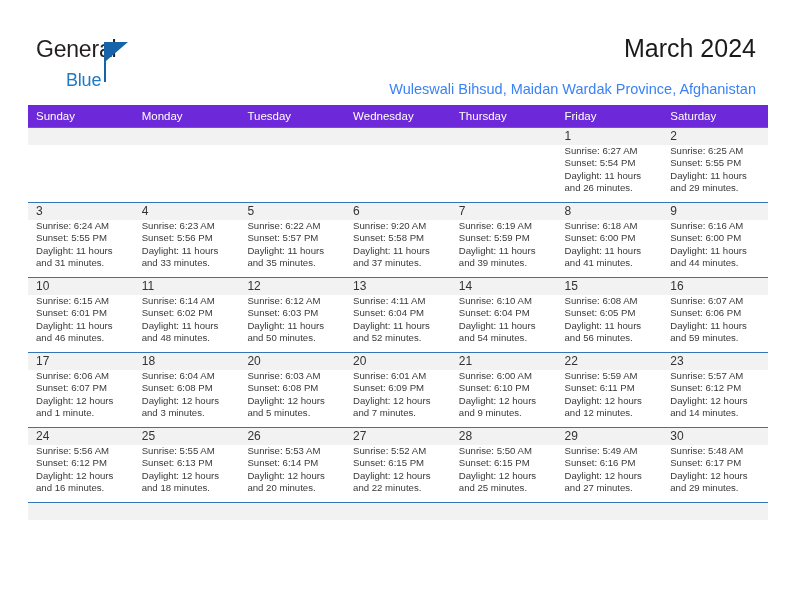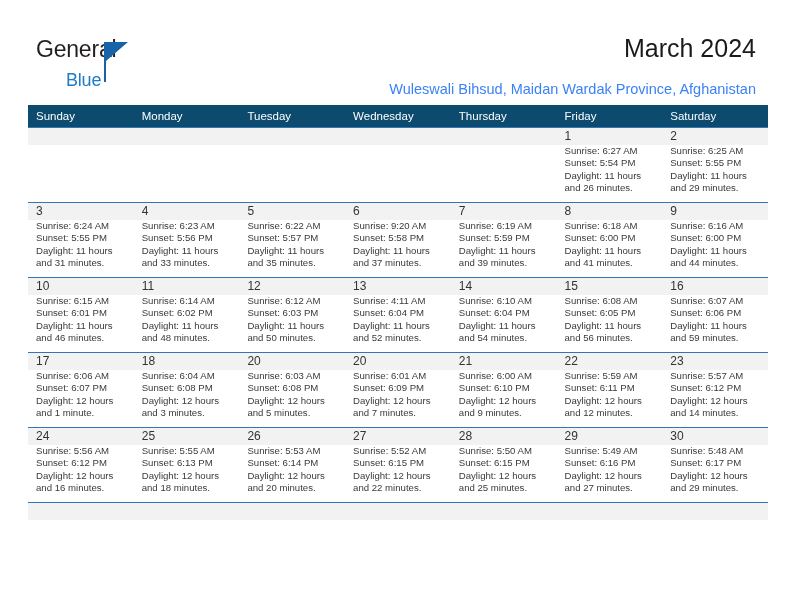--- a/index.html
+++ b/index.html
@@ -82,21 +82,21 @@
 
   
   .cal {
     position: absolute;
     left: 28px; top: 105px;
     width: 740px;
     border-collapse: collapse;
     table-layout: fixed;
   }
   .cal th {
-    background: #0c4a6e;
+    background: #6d28d9;
     color: #ffffff;
     font-size: 11.5px;
     font-weight: normal;
     text-align: left;
     padding: 5px 0 5px 8px;
     border: none;
     width: 105.7px;
   }
   .cal td {
     vertical-align: top;

